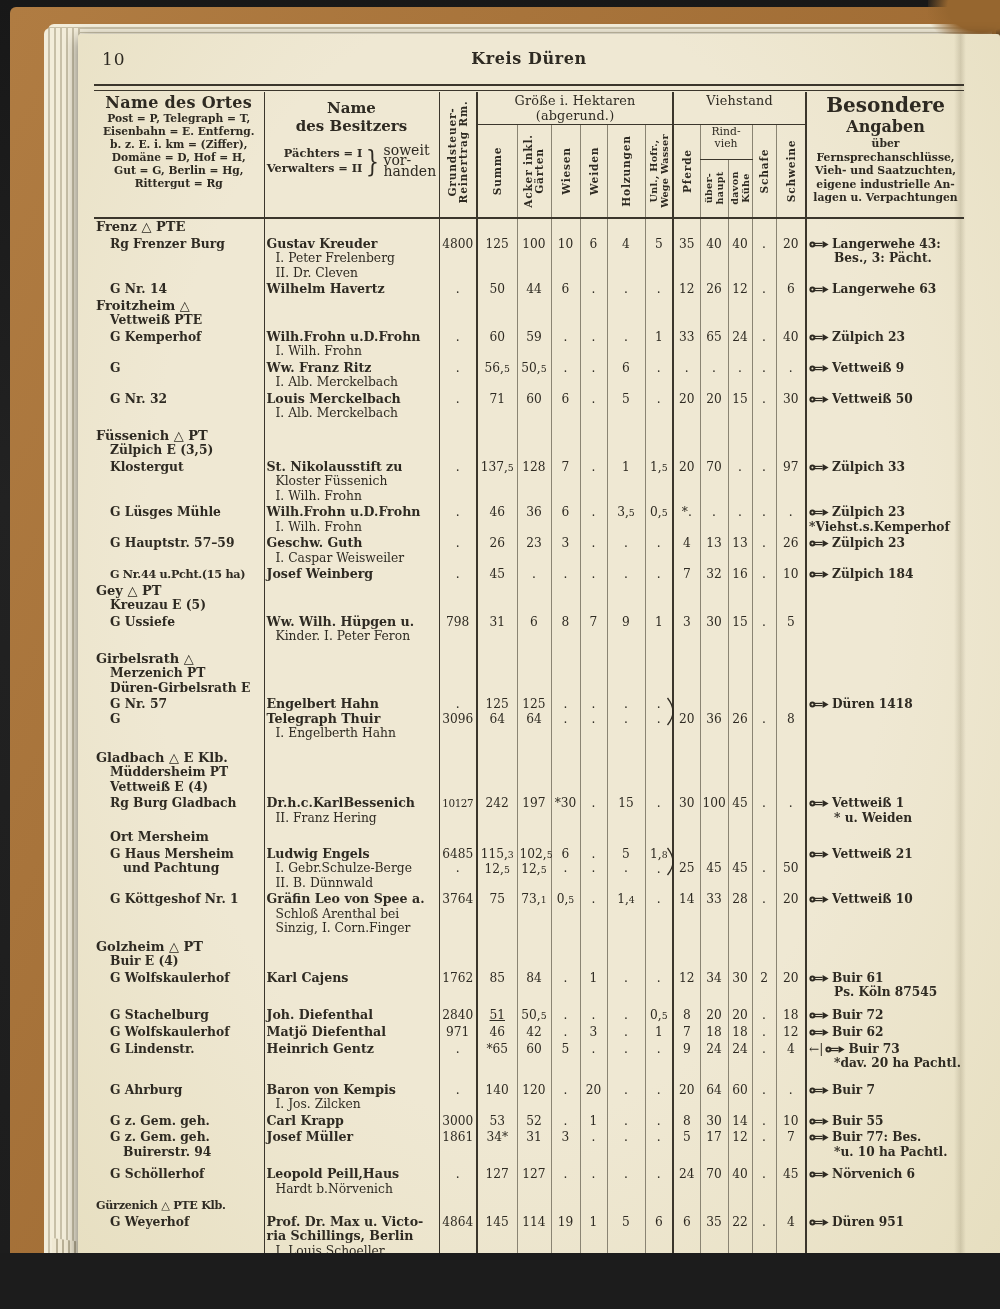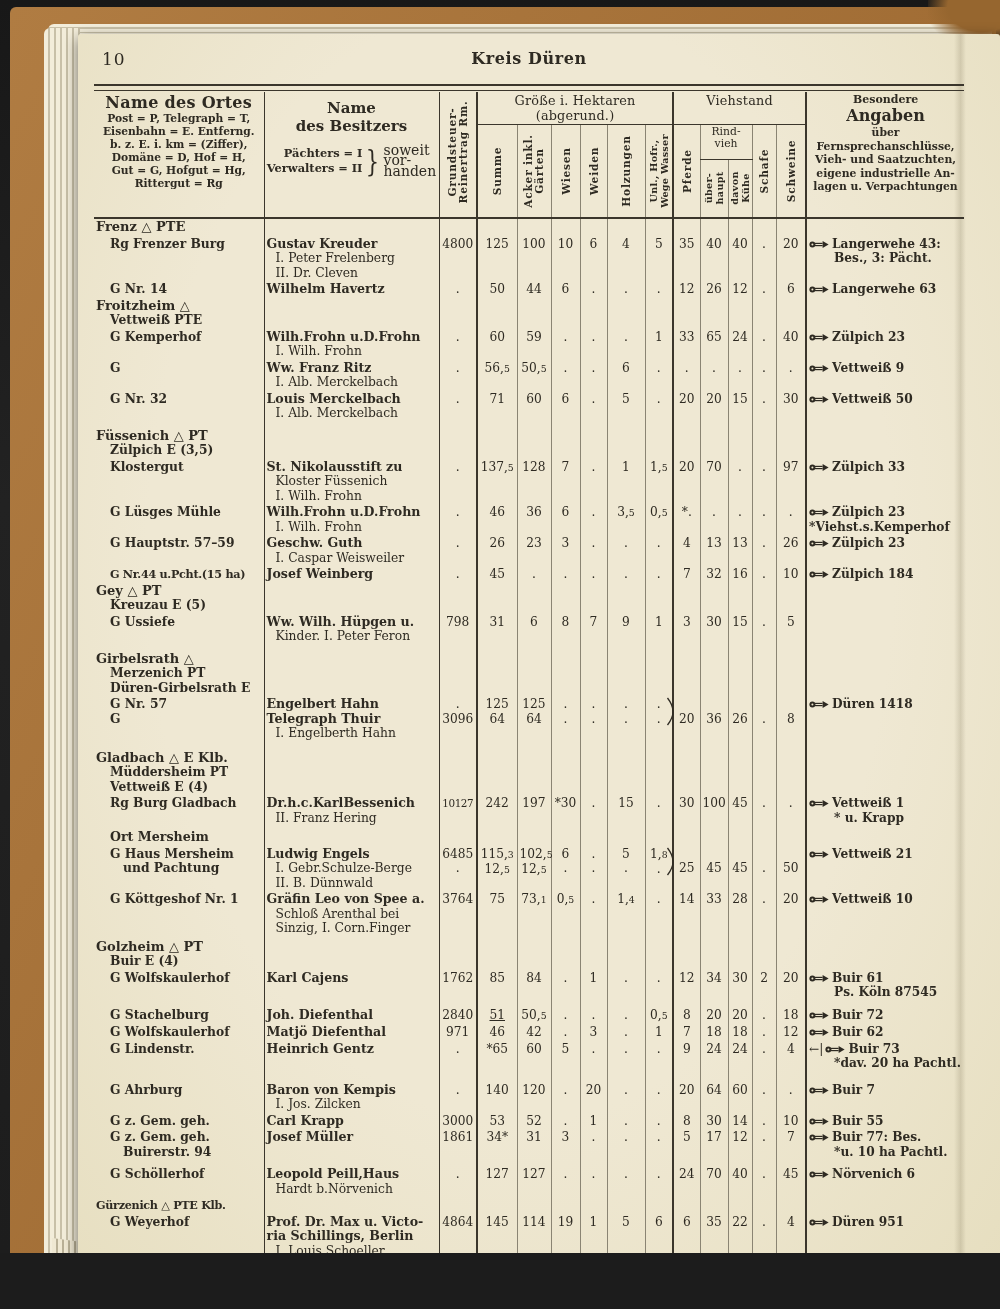--- a/index.html
+++ b/index.html
@@ -53,21 +53,21 @@
   .h-grp{font-size:12.8px;font-weight:400;height:26px;vertical-align:middle;letter-spacing:.2px;}
   .bb-med{border-bottom:1.5px solid var(--line);}
   .bb-thin{border-bottom:1px solid var(--line);}
   .vwrap{position:relative;height:100%;min-height:90px;}
   .vwrap.tall{min-height:118px;}
   .vwrap.short{min-height:54px;}
   .vtext{position:absolute;left:50%;top:50%;transform:translate(-50%,-50%) rotate(-90deg);white-space:pre;font-size:10.6px;font-weight:700;letter-spacing:.8px;line-height:11px;text-align:center;}
   .vtext.sm2{font-size:9.6px;letter-spacing:.3px;}
   .rind{white-space:pre;font-size:10.8px;font-weight:600;line-height:12px;vertical-align:middle;height:32px;}
   .h-beso{vertical-align:top;padding-top:4px;}
-  .h-beso .t1{font-size:11px;font-weight:700;}
+  .h-beso .t1{font-size:20px;font-weight:700;}
   .h-beso .t2{font-size:16px;font-weight:700;margin-bottom:1px;}
   .beso-line{font-size:10.8px;font-weight:600;line-height:13.5px;}
 
   
   .c-place{padding-left:2px;}
   .pl-s{font-weight:700;font-size:13px;line-height:14.5px;}
   .pl-e1{font-weight:700;font-size:12.3px;line-height:14.5px;padding-left:14px;}
   .pl-e1b{font-weight:700;font-size:12.6px;line-height:14.5px;padding-left:14px;}
   .pl-e2{font-weight:700;font-size:12.3px;line-height:14.5px;padding-left:27px;}
   .tight{font-size:11.2px;letter-spacing:-.3px;}
@@ -125,21 +125,21 @@
       </colgroup>
       <thead>
         <tr>
           <th rowspan="3" class="h-ortes">
             <div class="t1">Name des Ortes</div>
             <div>
                 <div class="leg-line">Post = P, Telegraph = T,</div>
                 <div class="leg-line">Eisenbahn = E. Entferng.</div>
                 <div class="leg-line">b. z. E. i. km = (Ziffer),</div>
                 <div class="leg-line">Domäne = D, Hof = H,</div>
-                <div class="leg-line">Gut = G, Hofgut = Hg,</div>
+                <div class="leg-line">Gut = G, Berlin = Hg,</div>
                 <div class="leg-line">Rittergut = Rg</div>
               </div>
           </th>
           <th rowspan="3" class="h-bes bl-med">
             <div class="t1">Name</div>
             <div class="t2">des Besitzers</div>
             <div class="bes-legend">
               <div class="bes-left">
                   <div>Pächters = I</div>
                   <div>Verwalters = II</div>
@@ -1005,21 +1005,21 @@
               <div class="vl">.</div>
             </td>
             <td class="c-bes">
               <div class="bs-line"><svg class="ph" width="20" height="9" viewBox="0 0 20 9">
                   <circle cx="3.4" cy="4.5" r="3" fill="#2e2a22"></circle>
                   <circle cx="3.4" cy="4.5" r="1" fill="#ece4ca"></circle>
                   <rect x="6" y="2.8" width="7.6" height="1.2" fill="#2e2a22"></rect>
                   <rect x="6" y="5" width="7.6" height="1.2" fill="#2e2a22"></rect>
                   <path d="M13.6 4.5 L13.6 0.9 L19.6 4.5 L13.6 8.1 Z" fill="#2e2a22"></path>
                 </svg><span>Vettweiß 1</span></div>
-              <div class="bs-line ind"><span>* u. Krapp</span></div>
+              <div class="bs-line ind"><span>* u. Weiden</span></div>
             </td>
           </tr>
           <tr>
             <td class="c-place" style="padding-top: 4px;">
               <div class="pl-e1b">Ort Mersheim</div>
             </td>
             <td class="c-owner" style="padding-top: 4px;"></td>
             <td class="val" style="padding-top: 4px;"></td>
             <td class="val" style="padding-top: 4px;"></td>
             <td class="val" style="padding-top: 4px;"></td>

